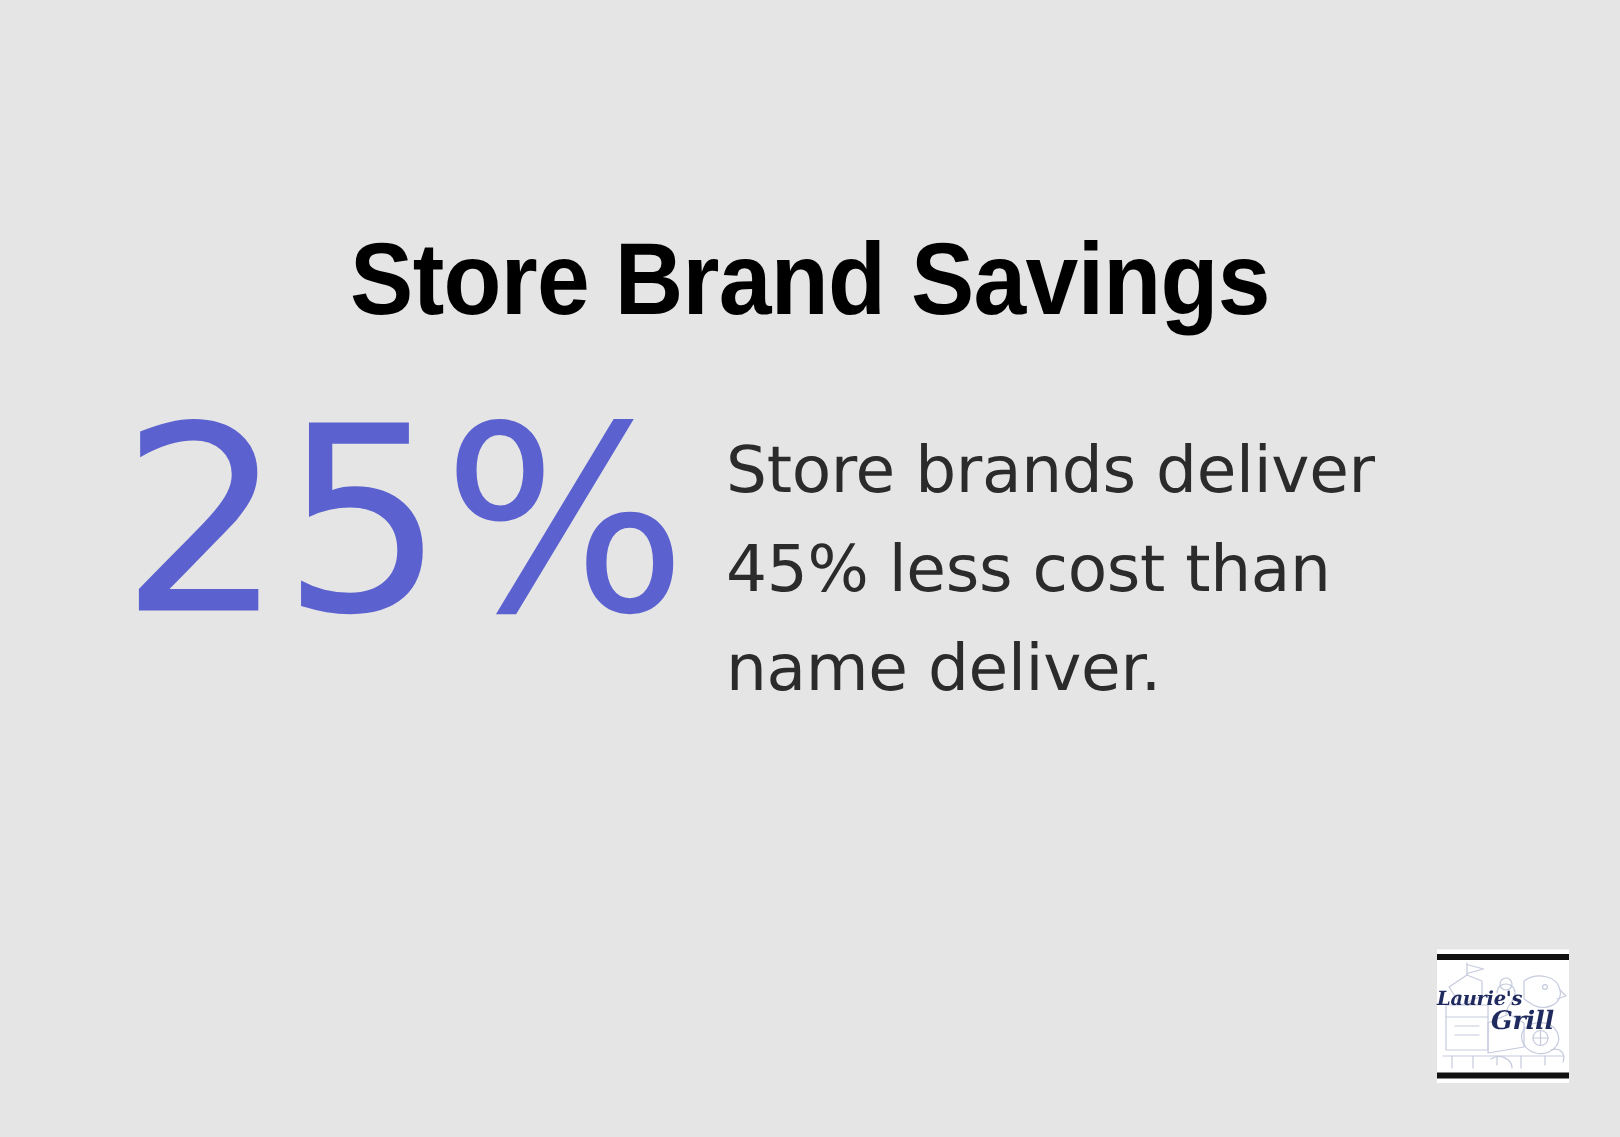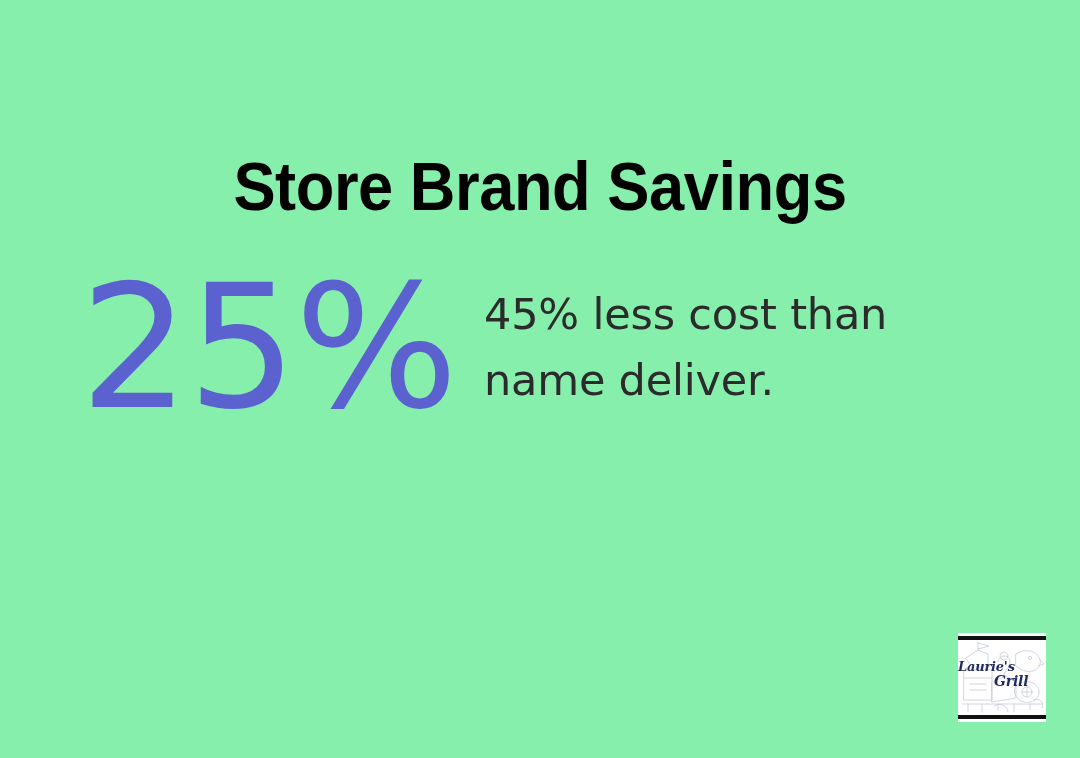--- a/index.html
+++ b/index.html
@@ -10,21 +10,21 @@
     width: 1080px;
     height: 758px;
     overflow: hidden;
     font-family: "Liberation Sans", sans-serif;
   }
 
   #infographic {
     position: relative;
     width: 1080px;
     height: 758px;
-    background: #86efac;
+    background: #e5e5e5;
   }
 
   
   .title {
     position: absolute;
     left: 0;
     top: 97px;
     width: 1080px;
     text-align: center;
     font-family: "Liberation Sans", sans-serif;
@@ -116,36 +116,37 @@
     font-family: "DejaVu Serif", serif;
     font-style: italic;
     font-weight: bold;
     font-size: 13px;
     line-height: 15px;
     color: #1f2a5e;
     letter-spacing: -0.2px;
   }
   .logo-wordmark .line2 {
     display: block;
-    font-size: 14px;
+    font-size: 17px;
     padding-left: 36px;
   }
 </style>
 </head>
 <body>
 
 <div id="infographic">
 
   <h1 class="title">Store Brand Savings</h1>
 
   <div class="stat-row">
 
     <div class="stat-figure">25%</div>
 
     <div class="stat-text">
+      <div>Store brands deliver</div>
       <div>45% less cost than</div>
       <div>name deliver.</div>
     </div>
 
   </div>
 
   <div class="logo-card">
 
     <div class="logo-bar logo-bar-top"></div>
 

